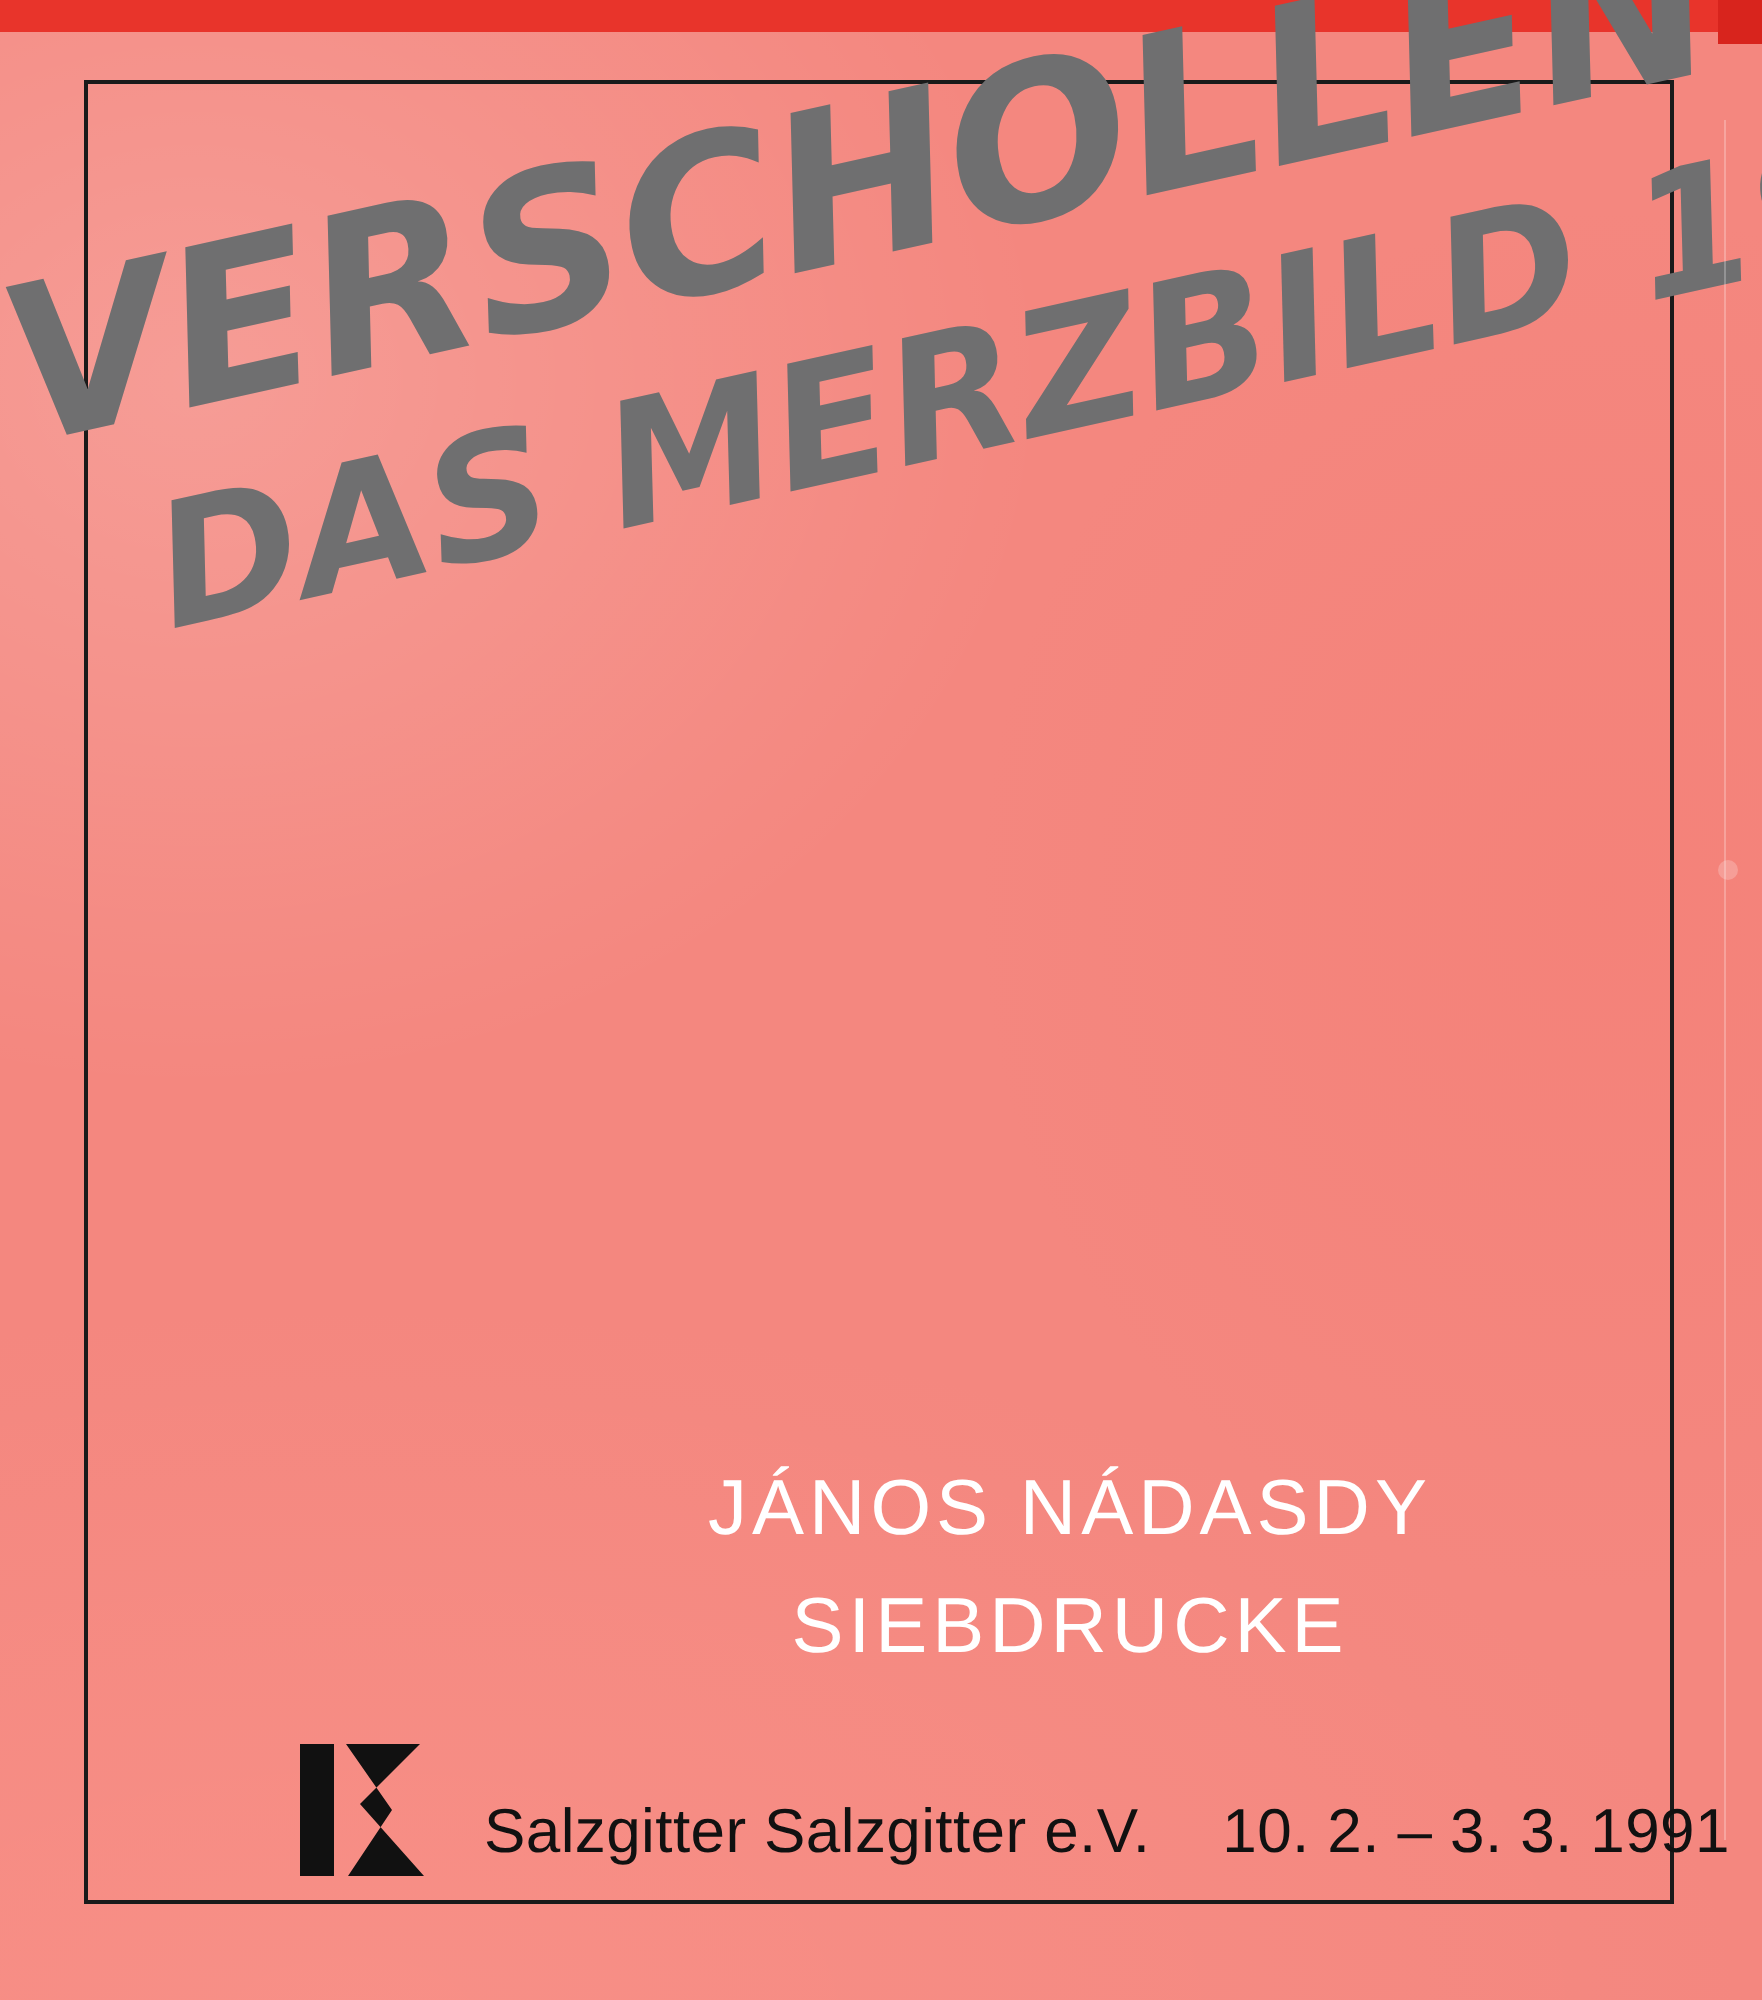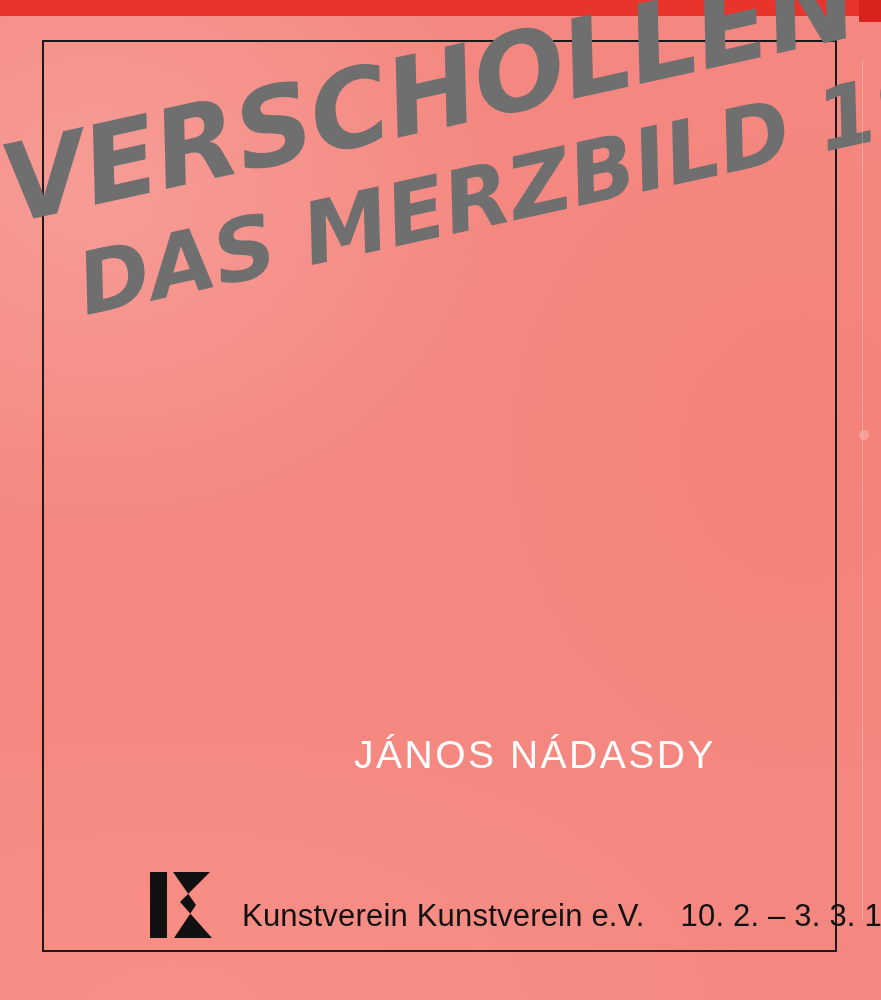--- a/index.html
+++ b/index.html
@@ -209,28 +209,29 @@
 
   <div class="frame"></div>
 
   <div class="title-block">
     <div class="title-line1">VERSCHOLLEN</div>
     <div class="title-line2">DAS MERZBILD 1919</div>
   </div>
 
   <div class="artist-block">
     <div class="artist-name">JÁNOS NÁDASDY</div>
+    <div class="artist-medium">SIEBDRUCKE</div>
   </div>
 
   <div class="footer">
     <div class="logo">
       <svg width="72" height="66" viewBox="0 0 72 66" xmlns="http://www.w3.org/2000/svg" aria-hidden="true">
         <rect x="0" y="0" width="17" height="66" fill="#111111"></rect>
         <path d="M23 0 H60 L30 30 L62 66 H24 L46 33 Z" fill="#111111"></path>
       </svg>
     </div>
-    <div class="footer-text">Kunstverein Kunstverein e.V.</div>
+    <div class="footer-text">Salzgitter Salzgitter e.V.</div>
     <div class="footer-dates">10. 2. – 3. 3. 1991</div>
   </div>
 
   <div class="seam"></div>
   <div class="corner-mark"></div>
 </div>
 
 </body></html>

